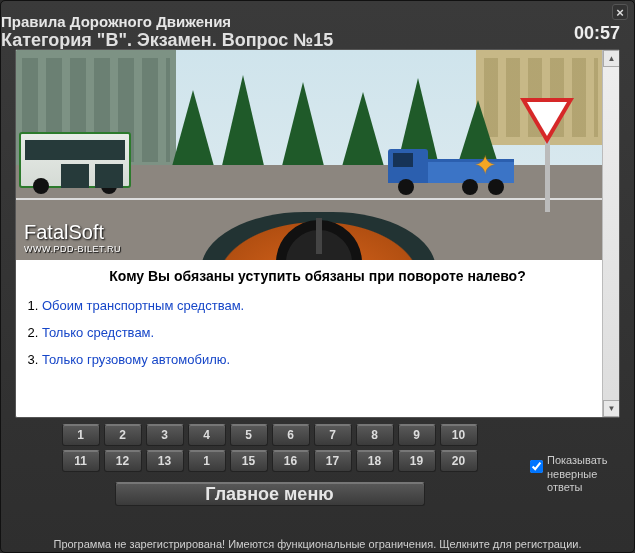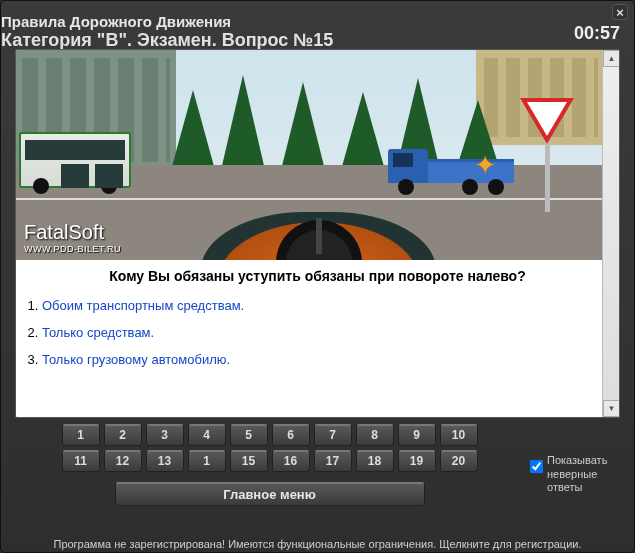--- a/index.html
+++ b/index.html
@@ -122,21 +122,21 @@
     background: linear-gradient(#5a5a5a,#3b3b3b);
     border:1px solid #222; border-top-color:#777;
     color:#ddd; font-size:12px; font-weight:bold;
     border-radius:3px; cursor:pointer;
     box-shadow: inset 0 1px 0 #777;
   }
   .menubtn {
     width: 310px; height: 24px; margin: 6px auto 0;
     background: linear-gradient(#595959,#3a3a3a);
     border:1px solid #222; border-top-color:#777;
-    color:#e6e6e6; font-size:13px; font-weight:bold;
+    color:#e6e6e6; font-size:18px; font-weight:bold;
     border-radius:3px; cursor:pointer;
     box-shadow: inset 0 1px 0 #777;
   }
   .checkbox-area {
     position: absolute; right: 8px; bottom: 58px; width: 96px;
     color:#ccc; font-size: 11px; line-height:1.2;
   }
   .checkbox-area label {display:flex; align-items:flex-start; gap:4px; cursor:pointer;}
   .checkbox-area input { margin-top:6px; }
   .footer {

